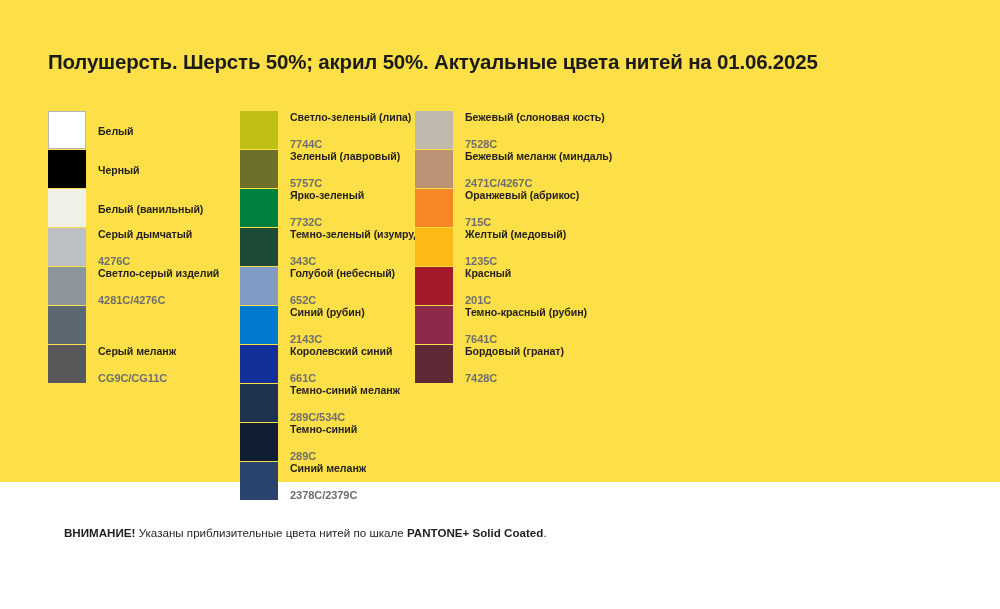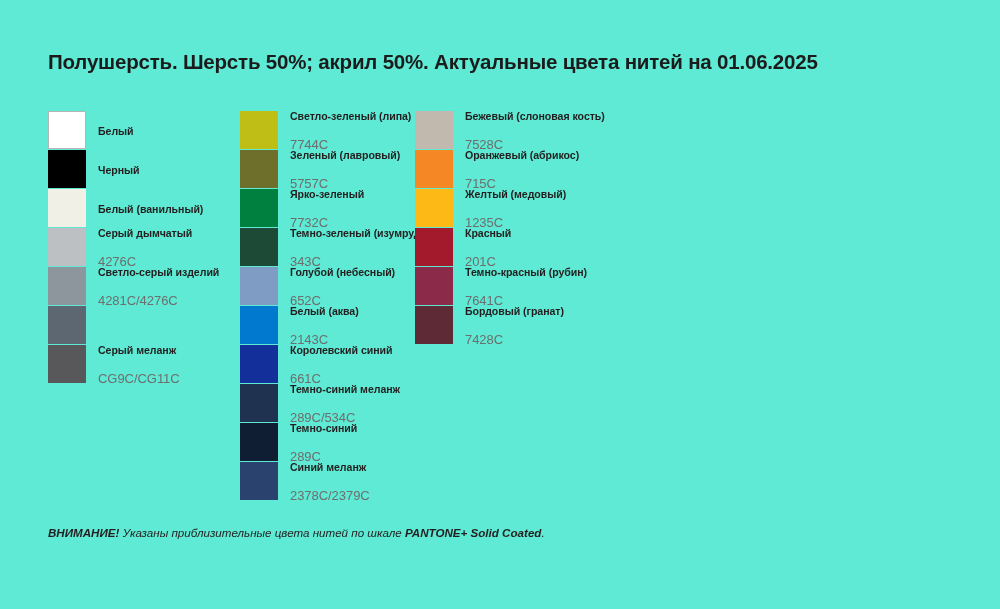--- a/index.html
+++ b/index.html
@@ -8,22 +8,22 @@
     width: 1000px;
     height: 609px;
     background: #ffffff;
     font-family: "Liberation Sans", sans-serif;
     overflow: hidden;
   }
 
   #page {
     position: relative;
     width: 1000px;
-    height: 609px;
-    background: #5eead4;
+    height: 482px;
+    background: #fde047;
     padding-left: 28px;
   }
 
   
   .title {
     position: absolute;
     left: 48px;
     top: 50px;
     width: 930px;
     font-size: 20.5px;
@@ -76,35 +76,34 @@
 
   .name {
     font-size: 10.6px;
     font-weight: bold;
     color: #231f20;
     white-space: nowrap;
     letter-spacing: -0.05px;
   }
 
   .code {
-    font-size: 13px;
-    font-weight: normal;
+    font-size: 11px;
+    font-weight: bold;
     color: #6e6e6e;
     white-space: nowrap;
     letter-spacing: -0.05px;
     margin-top: 14px;
   }
 
   
   .footer {
     position: absolute;
-    left: 48px;
+    left: 64px;
     top: 524px;
     width: 930px;
-    font-style: italic;
   }
 
   .footer-line {
     font-size: 11.6px;
     color: #231f20;
     line-height: 1.62;
     white-space: nowrap;
   }
 
   .strong { font-weight: bold; }
@@ -193,21 +192,21 @@
         <div class="swatch-row">
           <div class="swatch" style="background: rgb(126, 156, 196);"></div>
           <div class="labels">
             <div class="name">Голубой (небесный)</div>
             <div class="code">652C</div>
           </div>
         </div>
         <div class="swatch-row">
           <div class="swatch" style="background: rgb(0, 121, 206);"></div>
           <div class="labels">
-            <div class="name">Белый (аква)</div>
+            <div class="name">Синий (рубин)</div>
             <div class="code">2143C</div>
           </div>
         </div>
         <div class="swatch-row">
           <div class="swatch" style="background: rgb(19, 47, 154);"></div>
           <div class="labels">
             <div class="name">Королевский синий</div>
             <div class="code">661C</div>
           </div>
         </div>
@@ -232,20 +231,27 @@
             <div class="code">2378C/2379C</div>
           </div>
         </div>
       </div>
     <div class="column col-3">
         <div class="swatch-row">
           <div class="swatch" style="background: rgb(194, 185, 174);"></div>
           <div class="labels">
             <div class="name">Бежевый (слоновая кость)</div>
             <div class="code">7528C</div>
+          </div>
+        </div>
+        <div class="swatch-row">
+          <div class="swatch" style="background: rgb(189, 146, 116);"></div>
+          <div class="labels">
+            <div class="name">Бежевый меланж (миндаль)</div>
+            <div class="code">2471C/4267C</div>
           </div>
         </div>
         <div class="swatch-row">
           <div class="swatch" style="background: rgb(245, 136, 36);"></div>
           <div class="labels">
             <div class="name">Оранжевый (абрикос)</div>
             <div class="code">715C</div>
           </div>
         </div>
         <div class="swatch-row">

